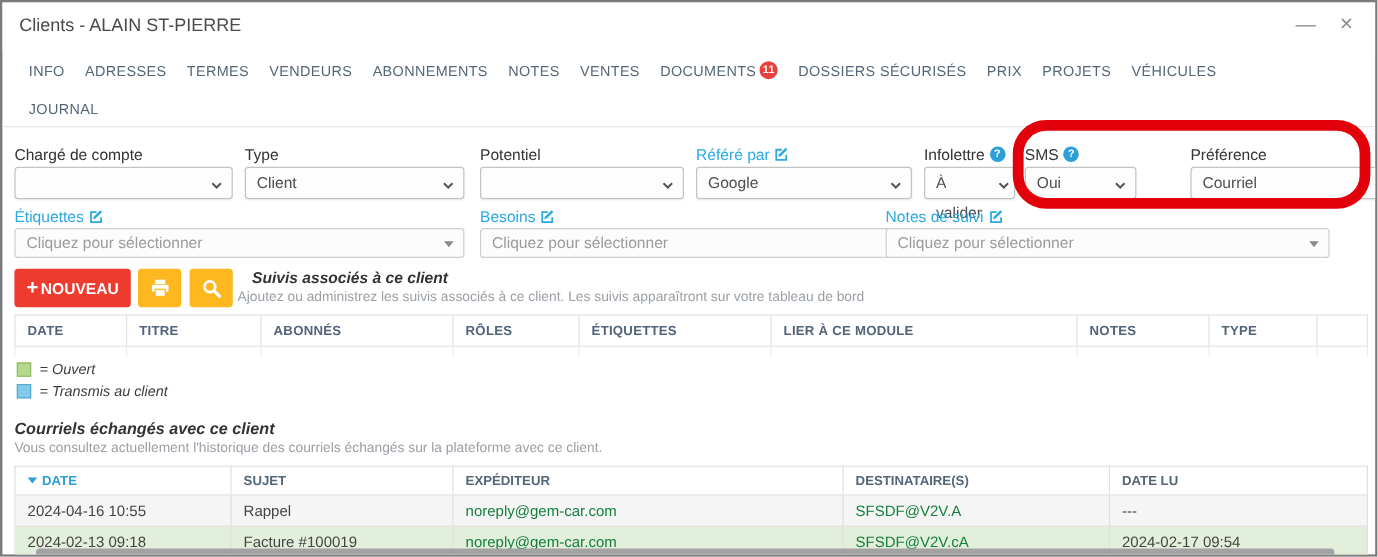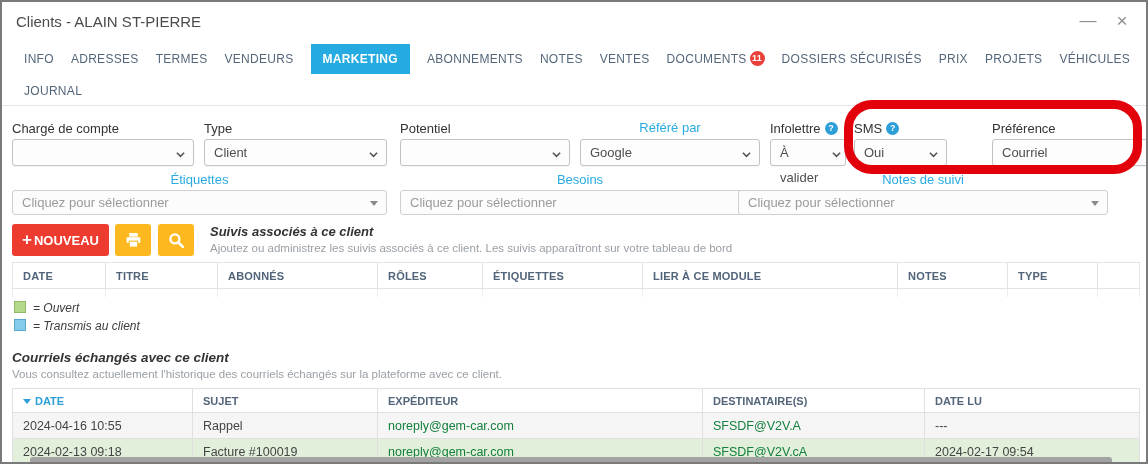--- a/index.html
+++ b/index.html
@@ -18,21 +18,21 @@
   .tabs1 { position:absolute; left:22px; top:42px; height:30px; display:flex; align-items:center; gap:17px; }
   .tab { font-size:12px; color:#54677a; letter-spacing:.3px; line-height:30px; white-space:nowrap; cursor:pointer; }
   .tab.active { background:#25aae1; color:#fff; padding:0 12px; font-weight:bold; }
   .badge { display:inline-block; min-width:15px; height:15px; border-radius:8px; background:#e8413c; color:#fff;
     font-size:9px; font-weight:bold; line-height:15px; text-align:center; padding:0 2px; vertical-align:2px; margin-left:3px; }
   .tabs2 { position:absolute; left:22px; top:74px; height:28px; }
   .tabs-divider { position:absolute; left:0; top:103px; width:100%; height:1px; background:#e6e6e6; }
   
   .fgroup { position:absolute; }
   .flabel { font-size:13px; color:#333; height:17px; white-space:nowrap; display:flex; align-items:center; gap:4px; }
-  .flabel.link { color:#29abe2;flex-direction:column; }
+  .flabel.link { color:#29abe2; }
   .helpicon { display:inline-block; width:13px; height:13px; border-radius:50%; background:#2d9fd8; color:#fff;
     font-size:9px; font-weight:bold; line-height:13px; text-align:center; }
   .editicon { display:inline-block; width:13px; height:13px; }
   .sel { position:absolute; left:0; top:19px; height:27px; width:100%; background:#fdfdfd; border:1px solid #c3c3c3;
     border-radius:3px; font-size:13px; color:#4e4e4e; line-height:25px; padding:0 22px 0 9px; cursor:pointer;
     box-shadow:0 1px 1px rgba(0,0,0,.04); }
   .chev { position:absolute; right:8px; top:10px; width:9px; height:9px; }
   .sel2 { position:absolute; left:0; top:18px; height:25px; width:100%; background:#fcfcfc; border:1px solid #cfcfcf;
     border-radius:3px; font-size:13px; color:#9b9b9b; line-height:23px; padding:0 20px 0 9px; cursor:pointer; }
   .caret2 { position:absolute; right:8px; top:10px; width:0; height:0; border-left:4px solid transparent;
@@ -44,21 +44,21 @@
   .btn-sq { position:absolute; top:222px; width:36px; height:32px; background:#fcb81e; border-radius:3px;
     display:flex; align-items:center; justify-content:center; cursor:pointer; }
   .sec-head { position:absolute; font-size:13px; font-weight:bold; color:#333;font-style:italic; }
   .sec-sub { position:absolute; font-size:11.5px; color:#9aa0a6; }
   
   .suivis-table { position:absolute; left:10px; top:260px; width:1128px; border-collapse:collapse; }
   .suivis-table th { border:1px solid #e3e3e3; border-collapse:collapse; height:26px; text-align:left; padding:0 10px;
     font-size:11px; color:#51647a; letter-spacing:.2px; background:#fff; white-space:nowrap; }
   .suivis-table td { border-left:1px solid #ededed; border-right:1px solid #ededed; height:8px; }
   
-  .legend-row { position:absolute; left:12px; display:flex; align-items:flex-start; gap:7px; font-size:12px; font-style:italic; color:#3c3c3c; }
+  .legend-row { position:absolute; left:12px; display:flex; align-items:center; gap:7px; font-size:12px; font-style:italic; color:#3c3c3c; }
   .sw { width:12px; height:12px; display:inline-block; }
   .sw-green { background:#b5d98b; border:1px solid #94b86a; }
   .sw-blue  { background:#82cbea; border:1px solid #5aa8cc; }
   
   .mail-table { position:absolute; left:10px; top:386px; width:1128px; border-collapse:collapse; font-size:12.5px; }
   .mail-table th { border:1px solid #e0e0e0; height:24px; text-align:left; padding:0 10px; font-size:11px;
     color:#54667a; background:#fff; white-space:nowrap; }
   .mail-table th.sorted { color:#2d9fd8; }
   .sort-tri { display:inline-block; width:0; height:0; border-left:4px solid transparent; border-right:4px solid transparent;
     border-top:5px solid #2d9fd8; margin-right:4px; vertical-align:1px; }
@@ -83,21 +83,20 @@
       <div class="winbtn">—</div>
       <div class="winbtn" style="font-size:19px;">×</div>
     </div>
   </div>
 
   <div class="tabs1">
     <div class="tab">INFO</div>
     <div class="tab">ADRESSES</div>
     <div class="tab">TERMES</div>
     <div class="tab">VENDEURS</div>
-    <div class="tab active">MARKETING</div>
     <div class="tab">ABONNEMENTS</div>
     <div class="tab">NOTES</div>
     <div class="tab">VENTES</div>
     <div class="tab"><span>DOCUMENTS</span><span class="badge">11</span></div>
     <div class="tab">DOSSIERS SÉCURISÉS</div>
     <div class="tab">PRIX</div>
     <div class="tab">PROJETS</div>
     <div class="tab">VÉHICULES</div>
   </div>
 
@@ -223,21 +222,21 @@
         <rect x="4" y="8.6" width="8" height="5.6" fill="#fff" stroke="#fcb81e" stroke-width="1"></rect>
       </svg>
   </div>
   <div class="btn-sq" style="left:156px;">
     <svg width="17" height="17" viewBox="0 0 16 16">
         <circle cx="6.5" cy="6.5" r="4.2" fill="none" stroke="#fff" stroke-width="2.2"></circle>
         <line x1="9.8" y1="9.8" x2="14" y2="14" stroke="#fff" stroke-width="2.6" stroke-linecap="round"></line>
       </svg>
   </div>
   <div class="sec-head" style="left:208px; top:222px;">Suivis associés à ce client</div>
-  <div class="sec-sub" style="left:208px; top:240px;">Ajoutez ou administrez les suivis associés à ce client. Les suivis apparaîtront sur votre tableau de bord</div>
+  <div class="sec-sub" style="left:196px; top:240px;">Ajoutez ou administrez les suivis associés à ce client. Les suivis apparaîtront sur votre tableau de bord</div>
 
   <table class="suivis-table">
     <colgroup>
         <col style="width:93px">
         <col style="width:112px">
         <col style="width:160px">
         <col style="width:105px">
         <col style="width:160px">
         <col style="width:255px">
         <col style="width:110px">

